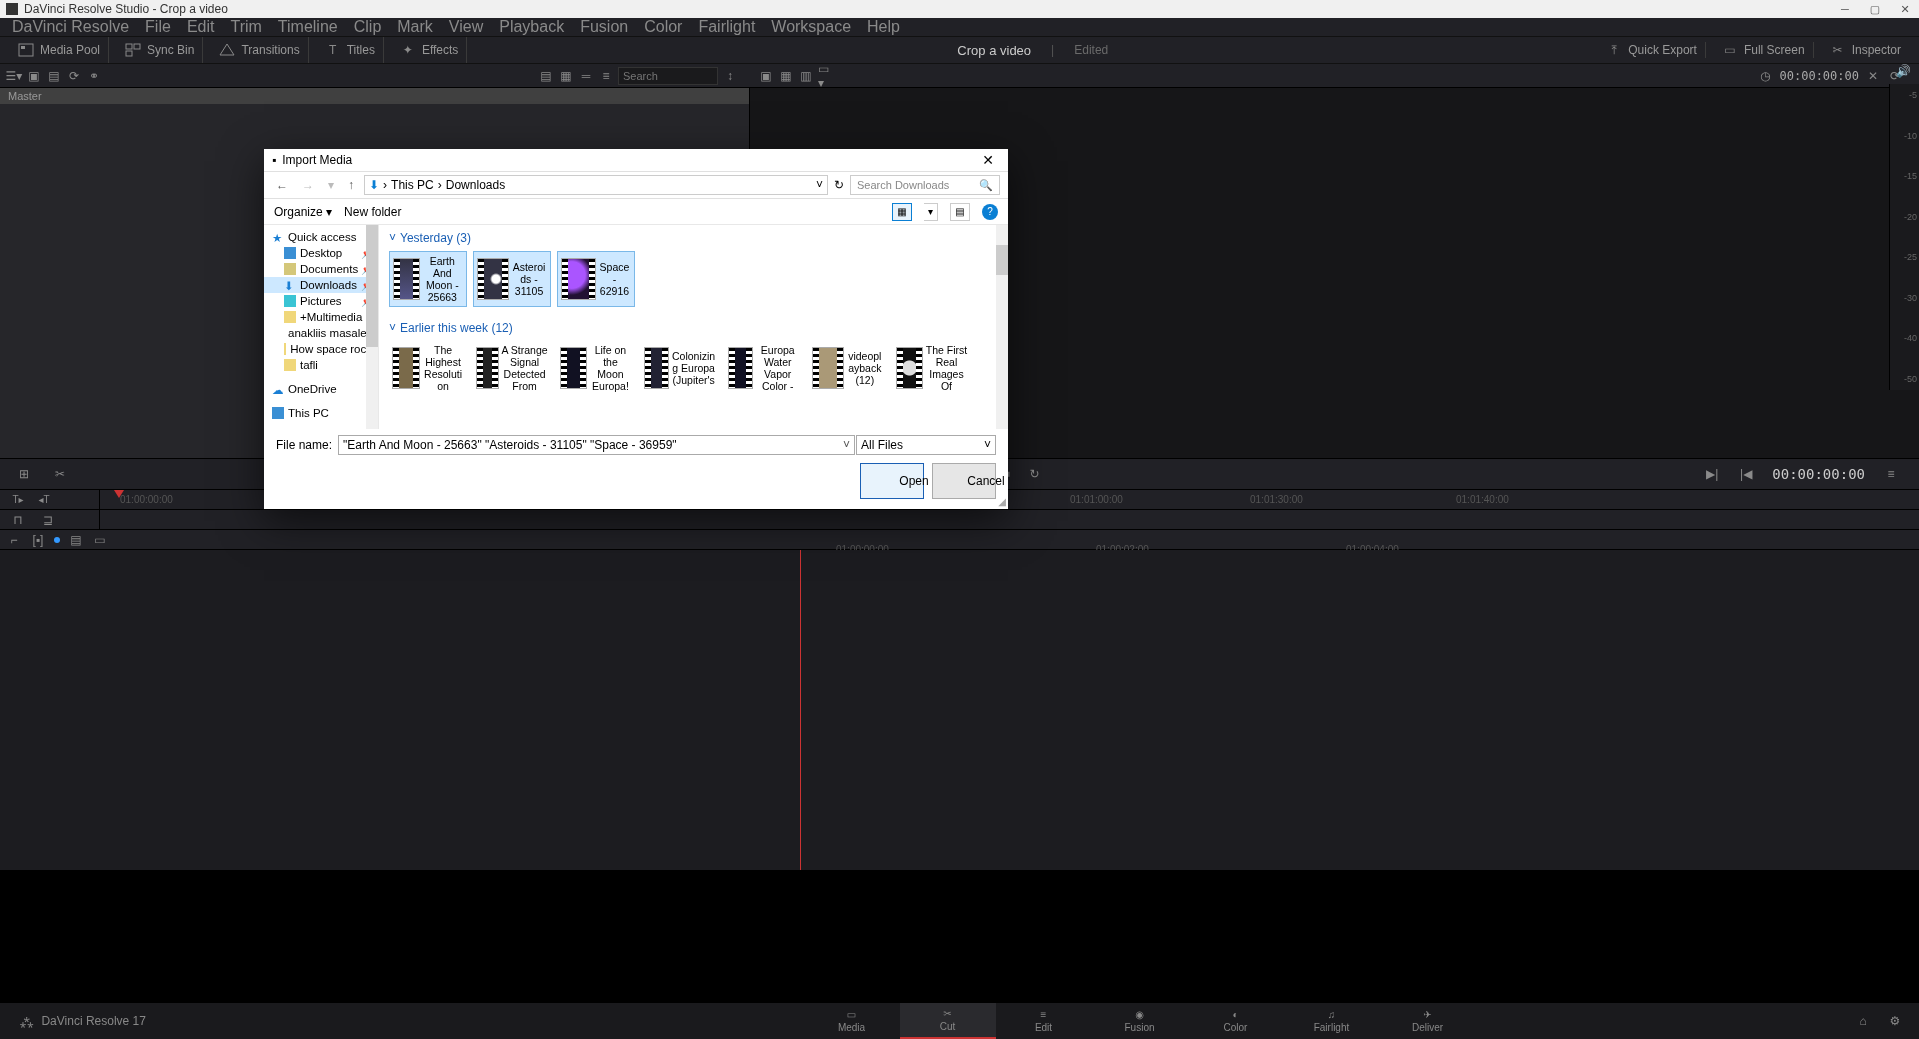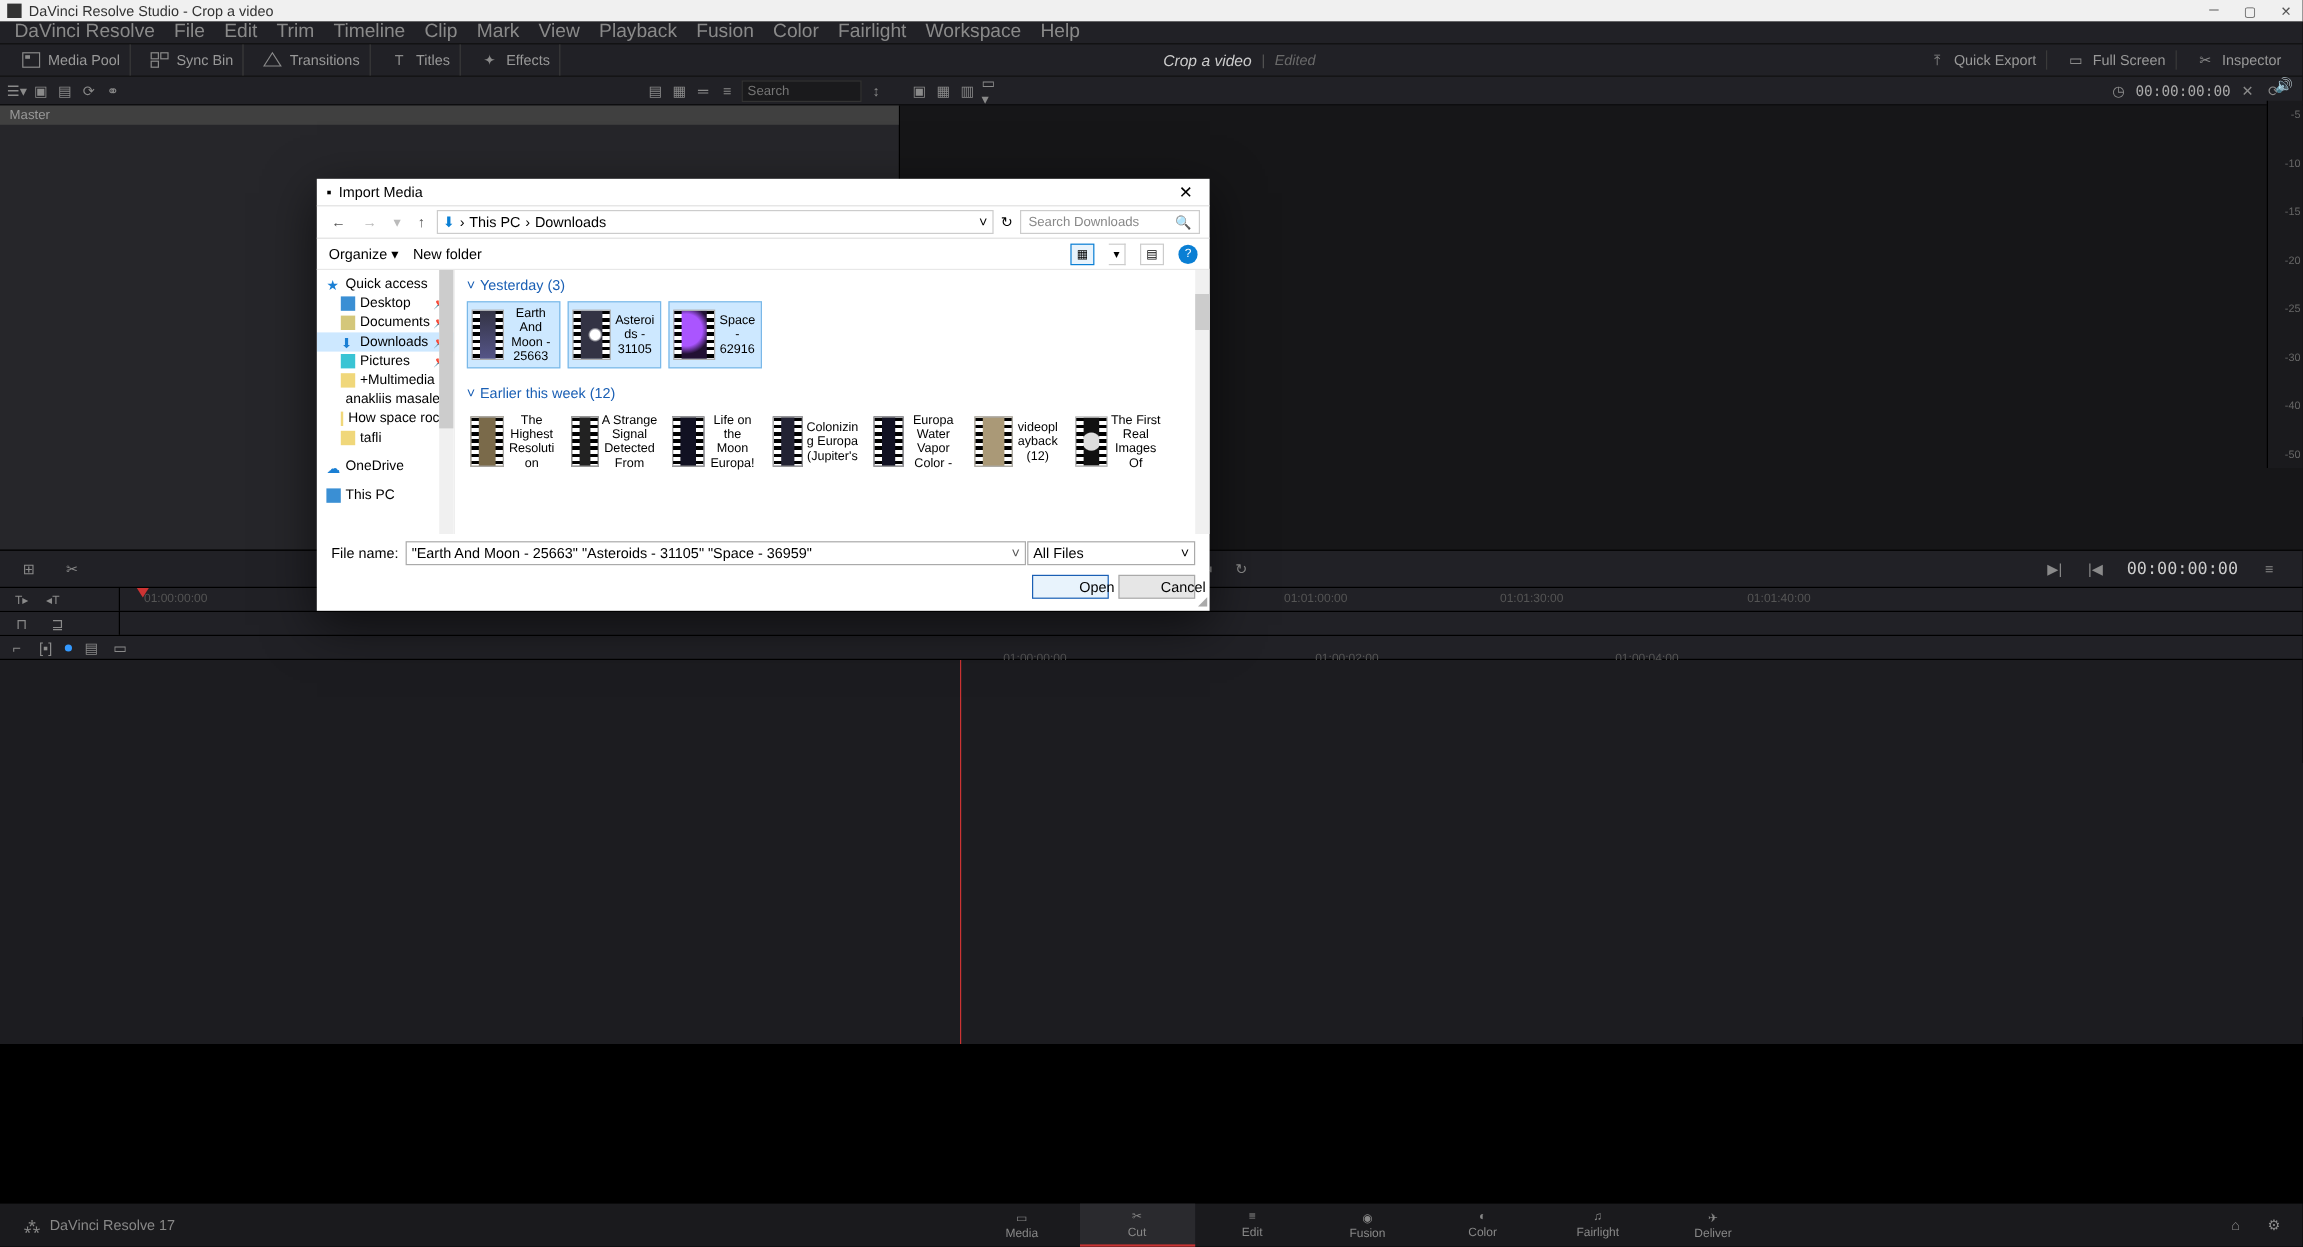--- a/index.html
+++ b/index.html
@@ -14,21 +14,21 @@
 
 
 .menu-bar { height: 18px; background: #212126; display: flex; align-items: center; padding: 0 4px; gap: 0; }
 .menu-item { padding: 2px 8px; color: #8a8a8a; font-size: 16px; }
 
 
 .toolbar { height: 28px; background: #212126; border-top: 1px solid #111; border-bottom: 1px solid #111; display: flex; align-items: center; padding: 0 10px; gap: 8px; }
 .tool-group { display: flex; align-items: center; gap: 6px; padding: 0 8px; border-right: 1px solid #3a3a3a; height: 100%; }
 .tool-group:last-child { border-right: none; }
 .tool-icon { width: 16px; height: 16px; display: inline-flex; align-items: center; justify-content: center; color: #8a8a8a; }
-.toolbar-center { flex: 1; display: flex; justify-content: center; align-items: center; gap: 8px; font-style: italic; }
+.toolbar-center { flex: 1; display: flex; justify-content: center; align-items: center; gap: 20px; }
 .title-main { color: #ccc; font-size: 13px; }
 .title-sub { color: #6a6a6a; font-size: 12px; }
 .toolbar-right { display: flex; gap: 8px; }
 
 
 .sec-toolbar { height: 24px; background: #212126; border-bottom: 1px solid #000; display: flex; align-items: center; padding: 0 6px; gap: 6px; }
 .sec-left { display: flex; gap: 4px; align-items: center; }
 .sec-center { margin-left: auto; display: flex; gap: 4px; align-items: center; }
 .search-box { background: #1a1a1c; border: 1px solid #333; height: 18px; width: 100px; color: #888; padding: 0 4px; font-size: 11px; }
 .sec-right { margin-left: auto; display: flex; gap: 6px; align-items: center; padding-right: 10px; }
@@ -112,21 +112,21 @@
 .film-l { left: 0; } .film-r { right: 0; }
 .file-label { line-height: 1.15; word-break: break-word; }
 .files-scroll { position: absolute; right: 0; top: 0; width: 12px; height: 100%; background: #f0f0f0; }
 .files-scroll-thumb { position: absolute; right: 0; top: 20px; width: 12px; height: 30px; background: #ccc; }
 
 .dlg-footer { padding: 6px 12px 10px; display: flex; flex-direction: column; gap: 8px; font-size: 12px; }
 .row1 { display: flex; align-items: center; gap: 6px; }
 .fn-input { flex: 1; height: 20px; border: 1px solid #aaa; padding: 0 4px; font-size: 12px; background: #fff; }
 .filter-sel { width: 140px; height: 20px; border: 1px solid #aaa; padding: 0 4px; display: flex; align-items: center; justify-content: space-between; font-size: 12px; }
 .row2 { display: flex; justify-content: flex-end; gap: 8px; }
-.dlg-btn { width: 64px; height: 20px; border: 1px solid #aaa; background: #e6e6e6; font-size: 12px; display: flex; align-items: center; justify-content: center; padding-left: 44px; }
+.dlg-btn { width: 64px; height: 36px; border: 1px solid #aaa; background: #e6e6e6; font-size: 12px; display: flex; align-items: center; justify-content: center; padding-left: 44px; }
 .dlg-btn.primary { border: 1px solid #1a5fb4; background: #e8f3fc; }
 .resize-grip { position: absolute; right: 2px; bottom: 2px; color: #aaa; font-size: 10px; }
 
 svg { display: block; }
 </style>
 </head>
 <body>
 
 <div class="title-bar">
   <div class="title-left">

